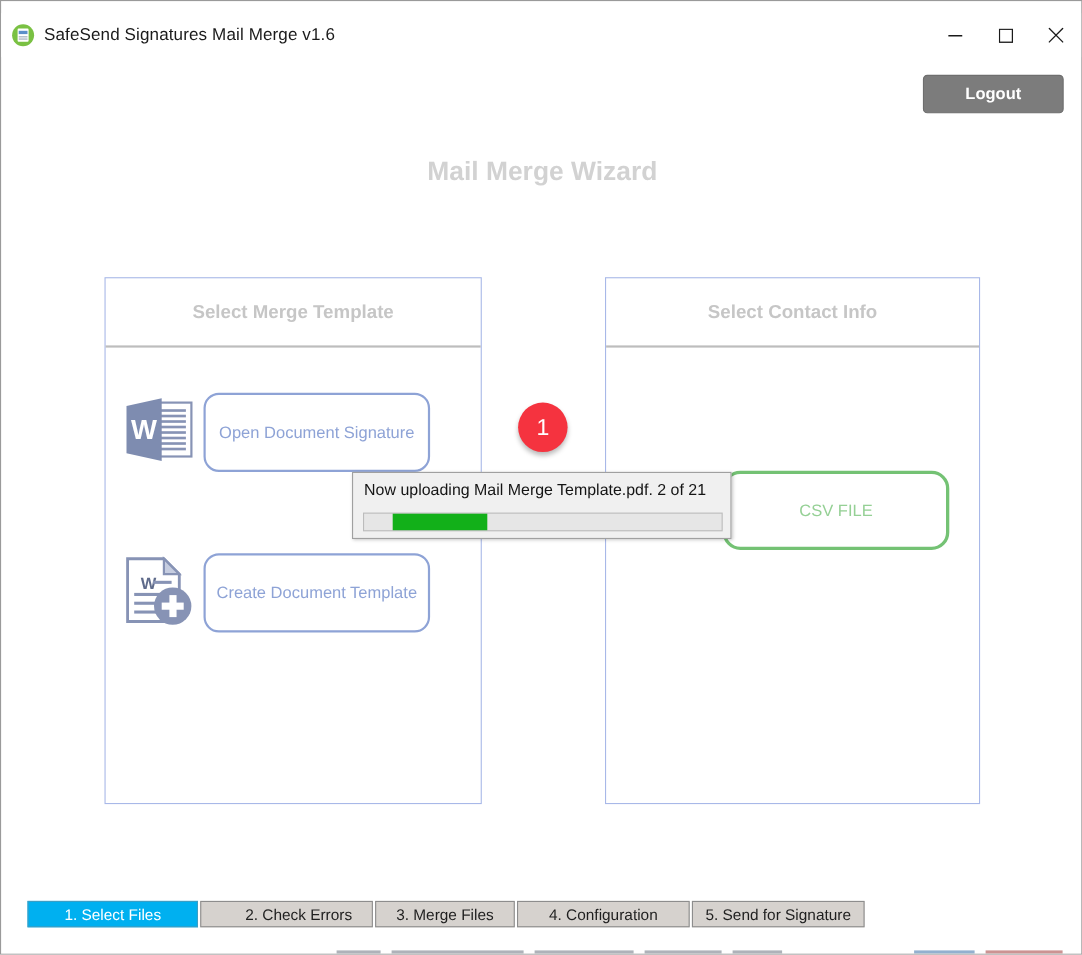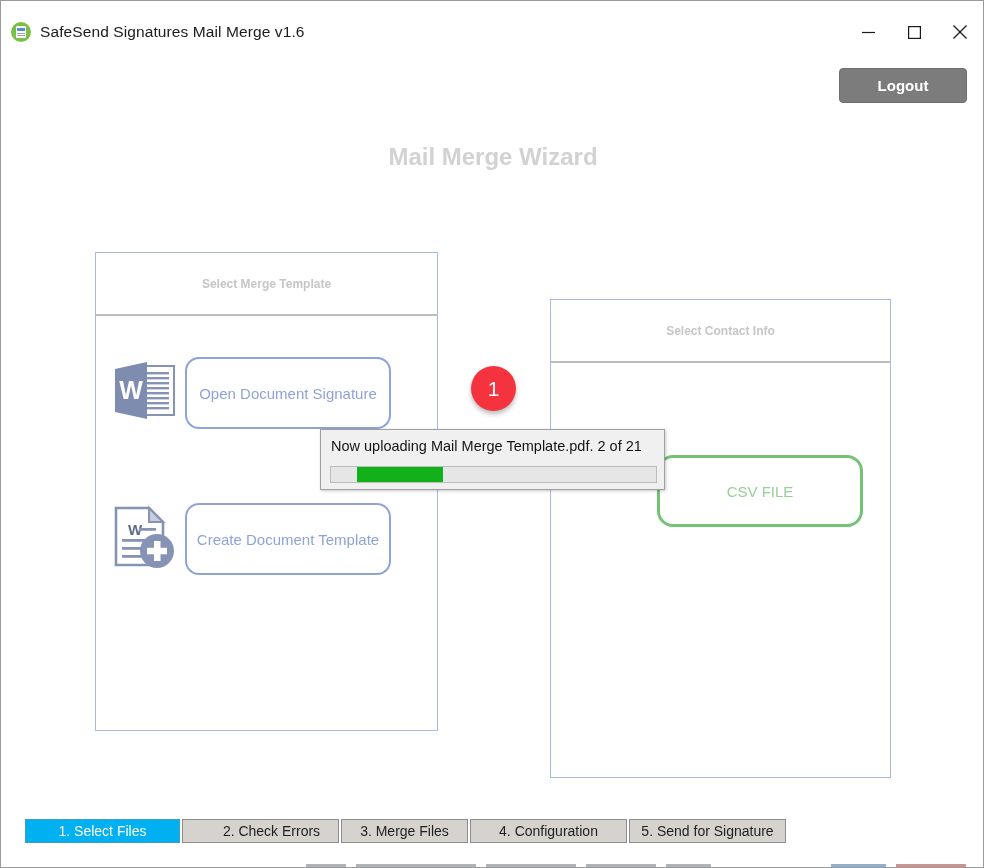--- a/index.html
+++ b/index.html
@@ -129,29 +129,28 @@
     left: 94px;
     top: 251px;
     width: 343px;
     height: 479px;
   }
   #panel-contact-info {
     left: 549px;
     top: 251px;
     width: 341px;
     height: 479px;
-    margin-top: 47px;
   }
   .panel-header {
     height: 61px;
     border-bottom: 2px solid #bdbdbd;
     display: flex;
     align-items: center;
     justify-content: center;
-    font-size: 12px;
+    font-size: 17px;
     font-weight: bold;
     color: #c6c6c6;
   }
   .panel-body {
     position: relative;
     height: calc(100% - 63px);
   }
 
   
   .choice-row {
@@ -172,21 +171,21 @@
     align-items: center;
     justify-content: center;
     color: #8ea3d6;
     font-size: 15px;
     cursor: pointer;
     box-sizing: border-box;
   }
   #csv-file-button {
     position: absolute;
     left: 106px;
-    top: 92px;
+    top: 112px;
     width: 206px;
     height: 72px;
     border: 3px solid #74c274;
     border-radius: 16px;
     background: #ffffff;
     display: flex;
     align-items: center;
     justify-content: center;
     color: #95d095;
     font-size: 15px;

